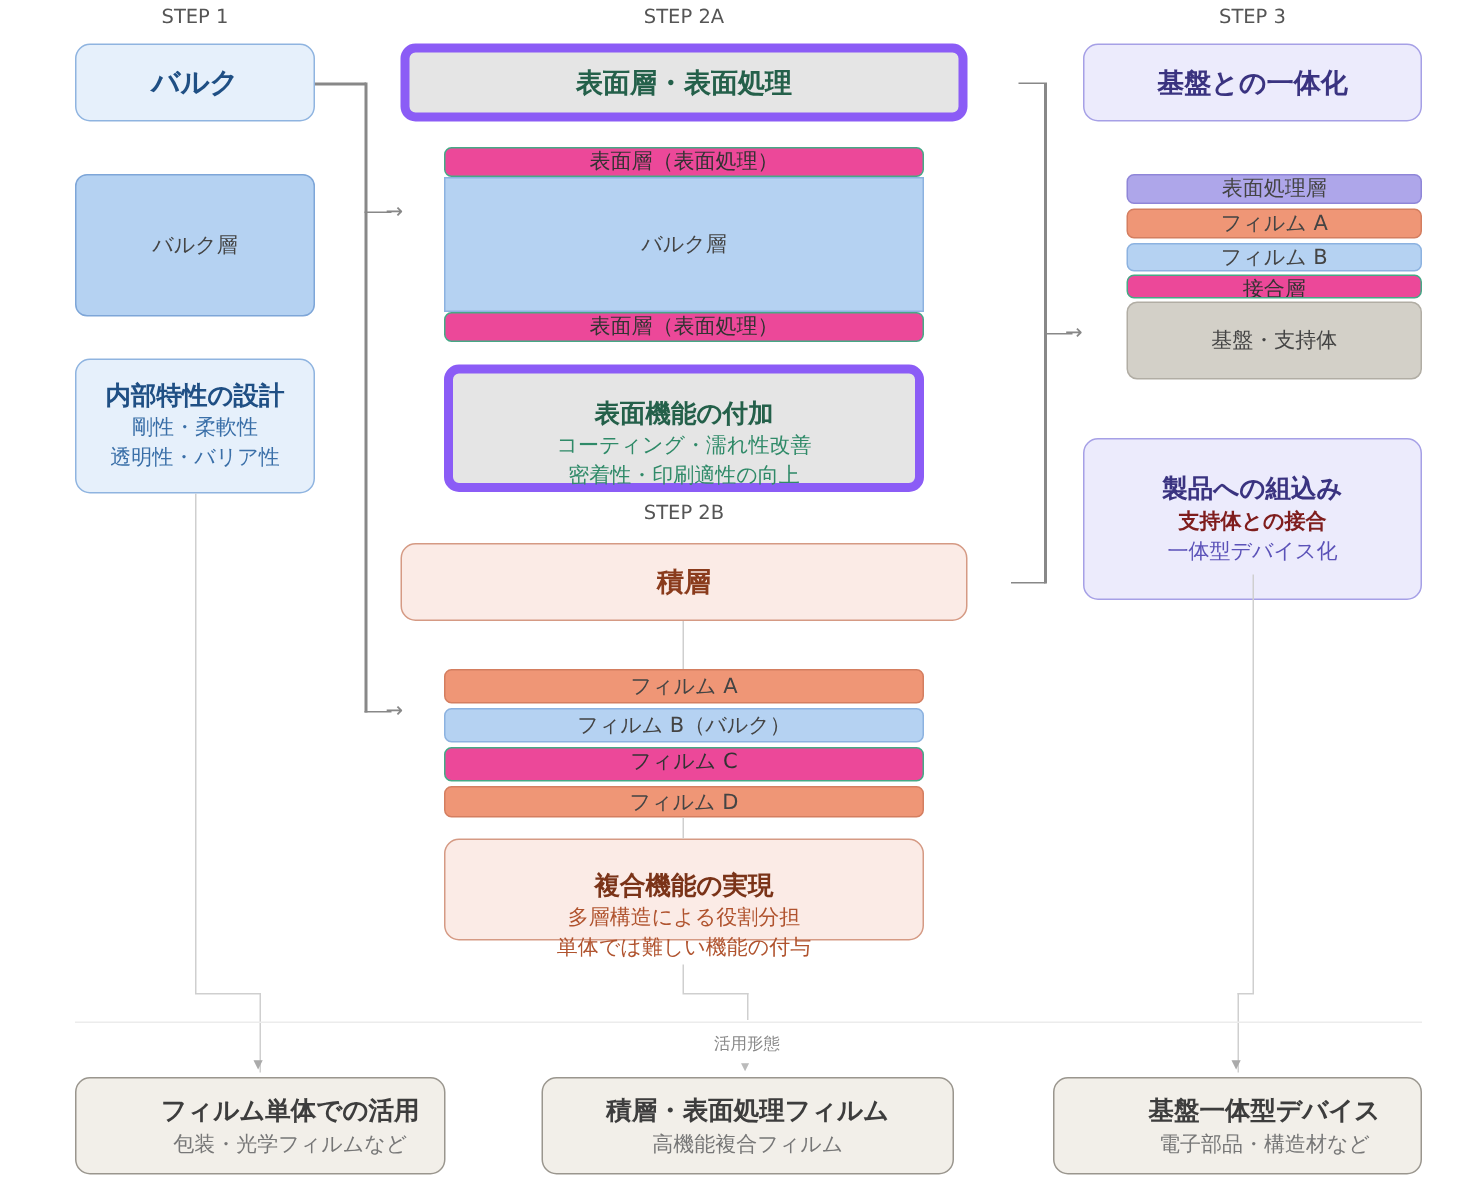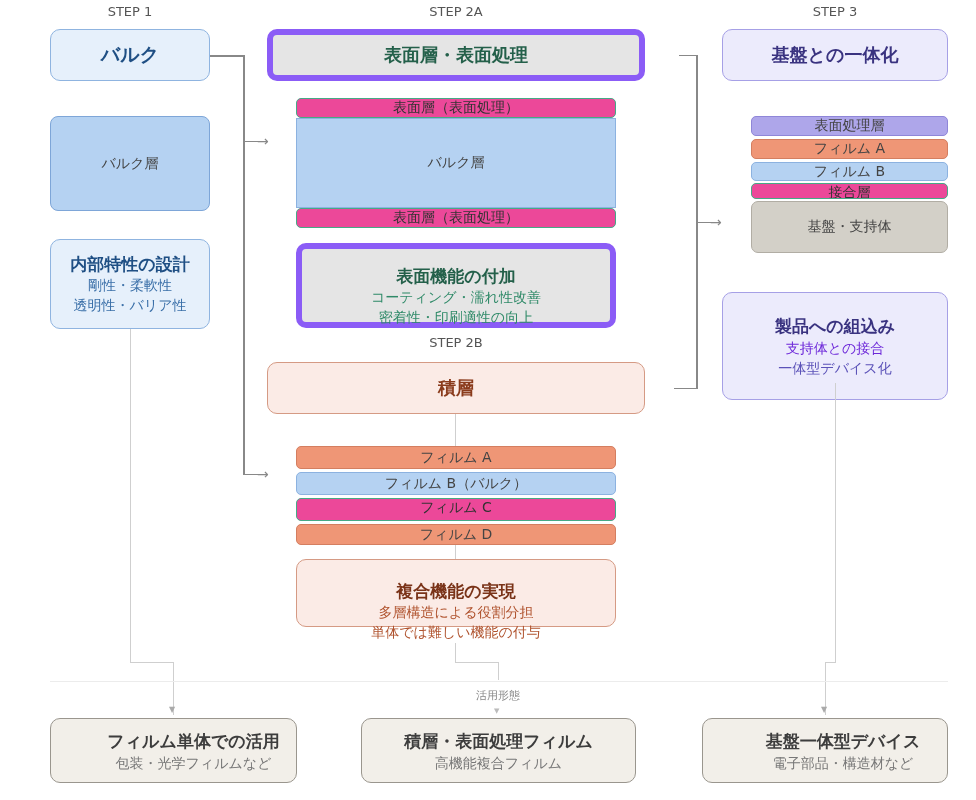--- a/index.html
+++ b/index.html
@@ -101,21 +101,21 @@
   <span>フィルム B</span>
 </div>
 <div class="abs gstrip" style="left:751px;top:183px;width:197px;height:16px;overflow:hidden;">
   <span>接合層</span>
 </div>
 <div class="abs graystrip" style="left:751px;top:201px;width:197px;height:52px;">
   <span>基盤・支持体</span>
 </div>
 <div class="abs box p" style="left:722px;top:275px;width:226px;height:108px;margin-top:17px;">
   <span class="title" style="font-size:17px;line-height:24px;color:#3a3380;">製品への組込み</span>
-  <span class="sub" style="color:#6d28d9;">支持体との接合</span>
+  <span class="sub" style="color:#7f1d1d;font-weight:bold;">支持体との接合</span>
   <span class="sub" style="color:#5b52b8;">一体型デバイス化</span>
 </div>
 
 <div class="line" style="left:210px;top:55px;width:34px;height:2px;"></div>
 <div class="line" style="left:243px;top:55px;width:2px;height:420px;"></div>
 <div class="line" style="left:243px;top:141px;width:18px;height:1px;"></div>
 <div class="abs" style="left:257px;top:133px;font-size:14px;color:#888;line-height:16px;">→</div>
 <div class="line" style="left:243px;top:474px;width:18px;height:1px;"></div>
 <div class="abs" style="left:257px;top:466px;font-size:14px;color:#888;line-height:16px;">→</div>
 

